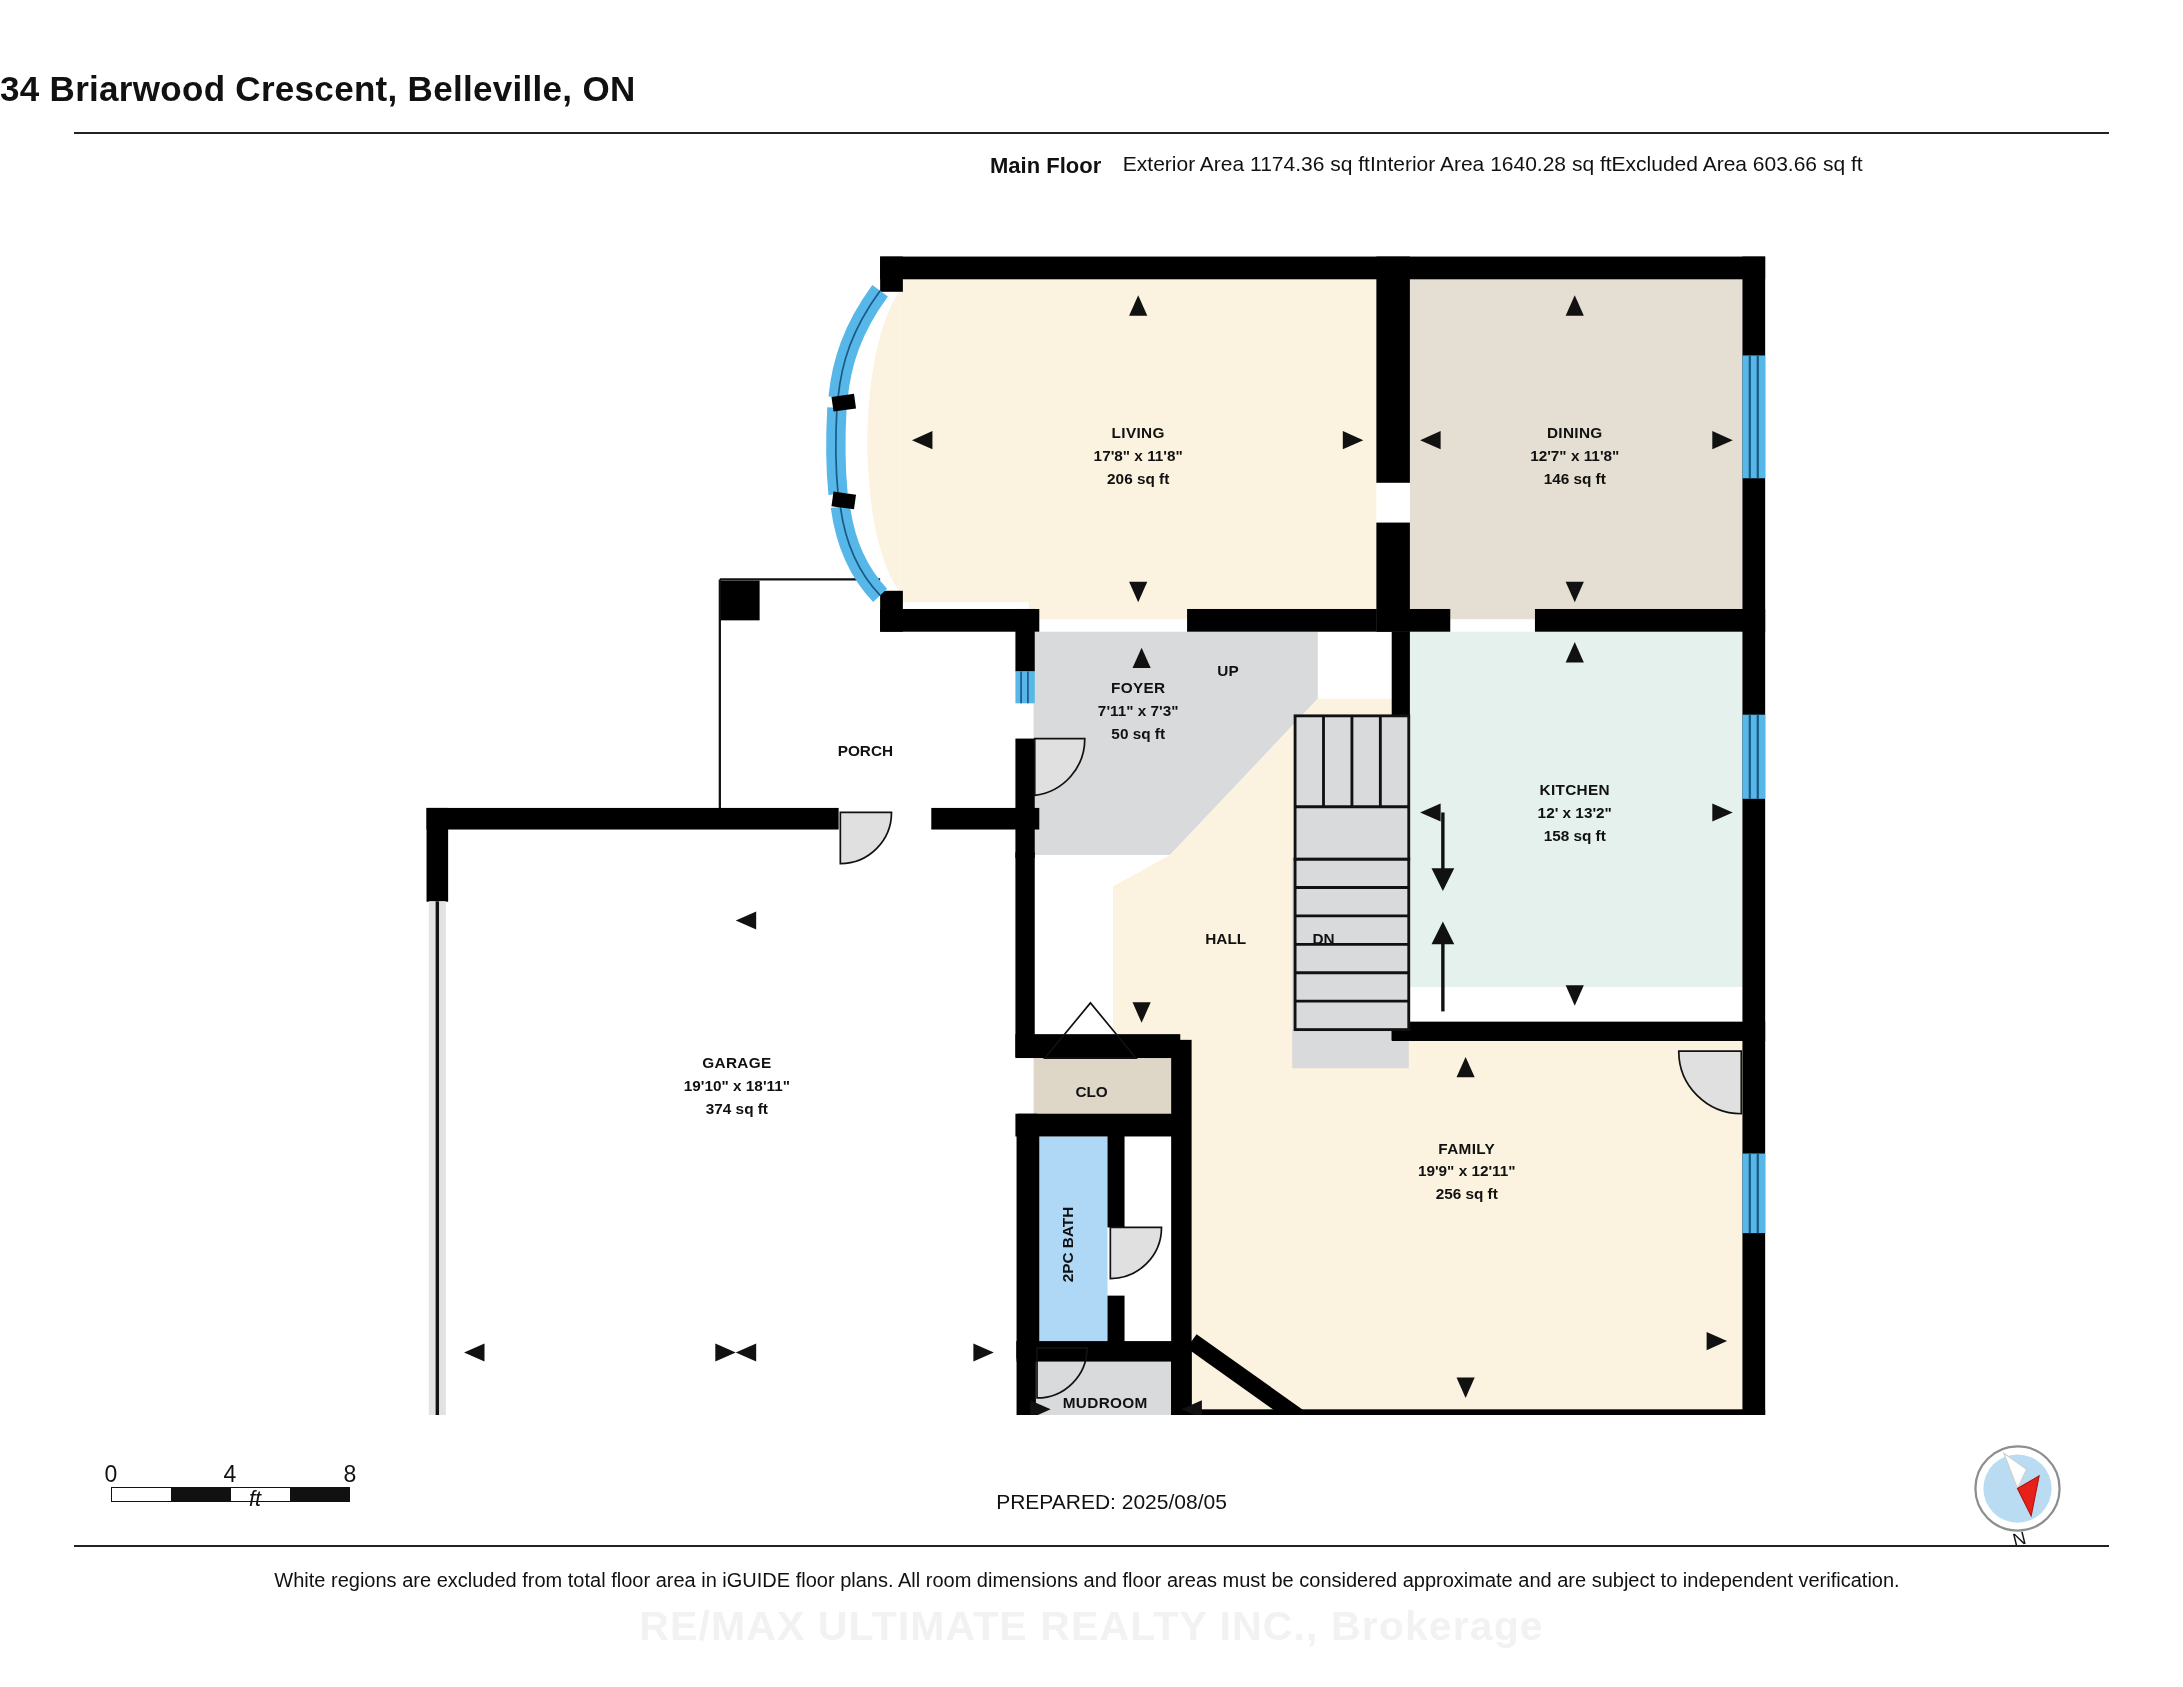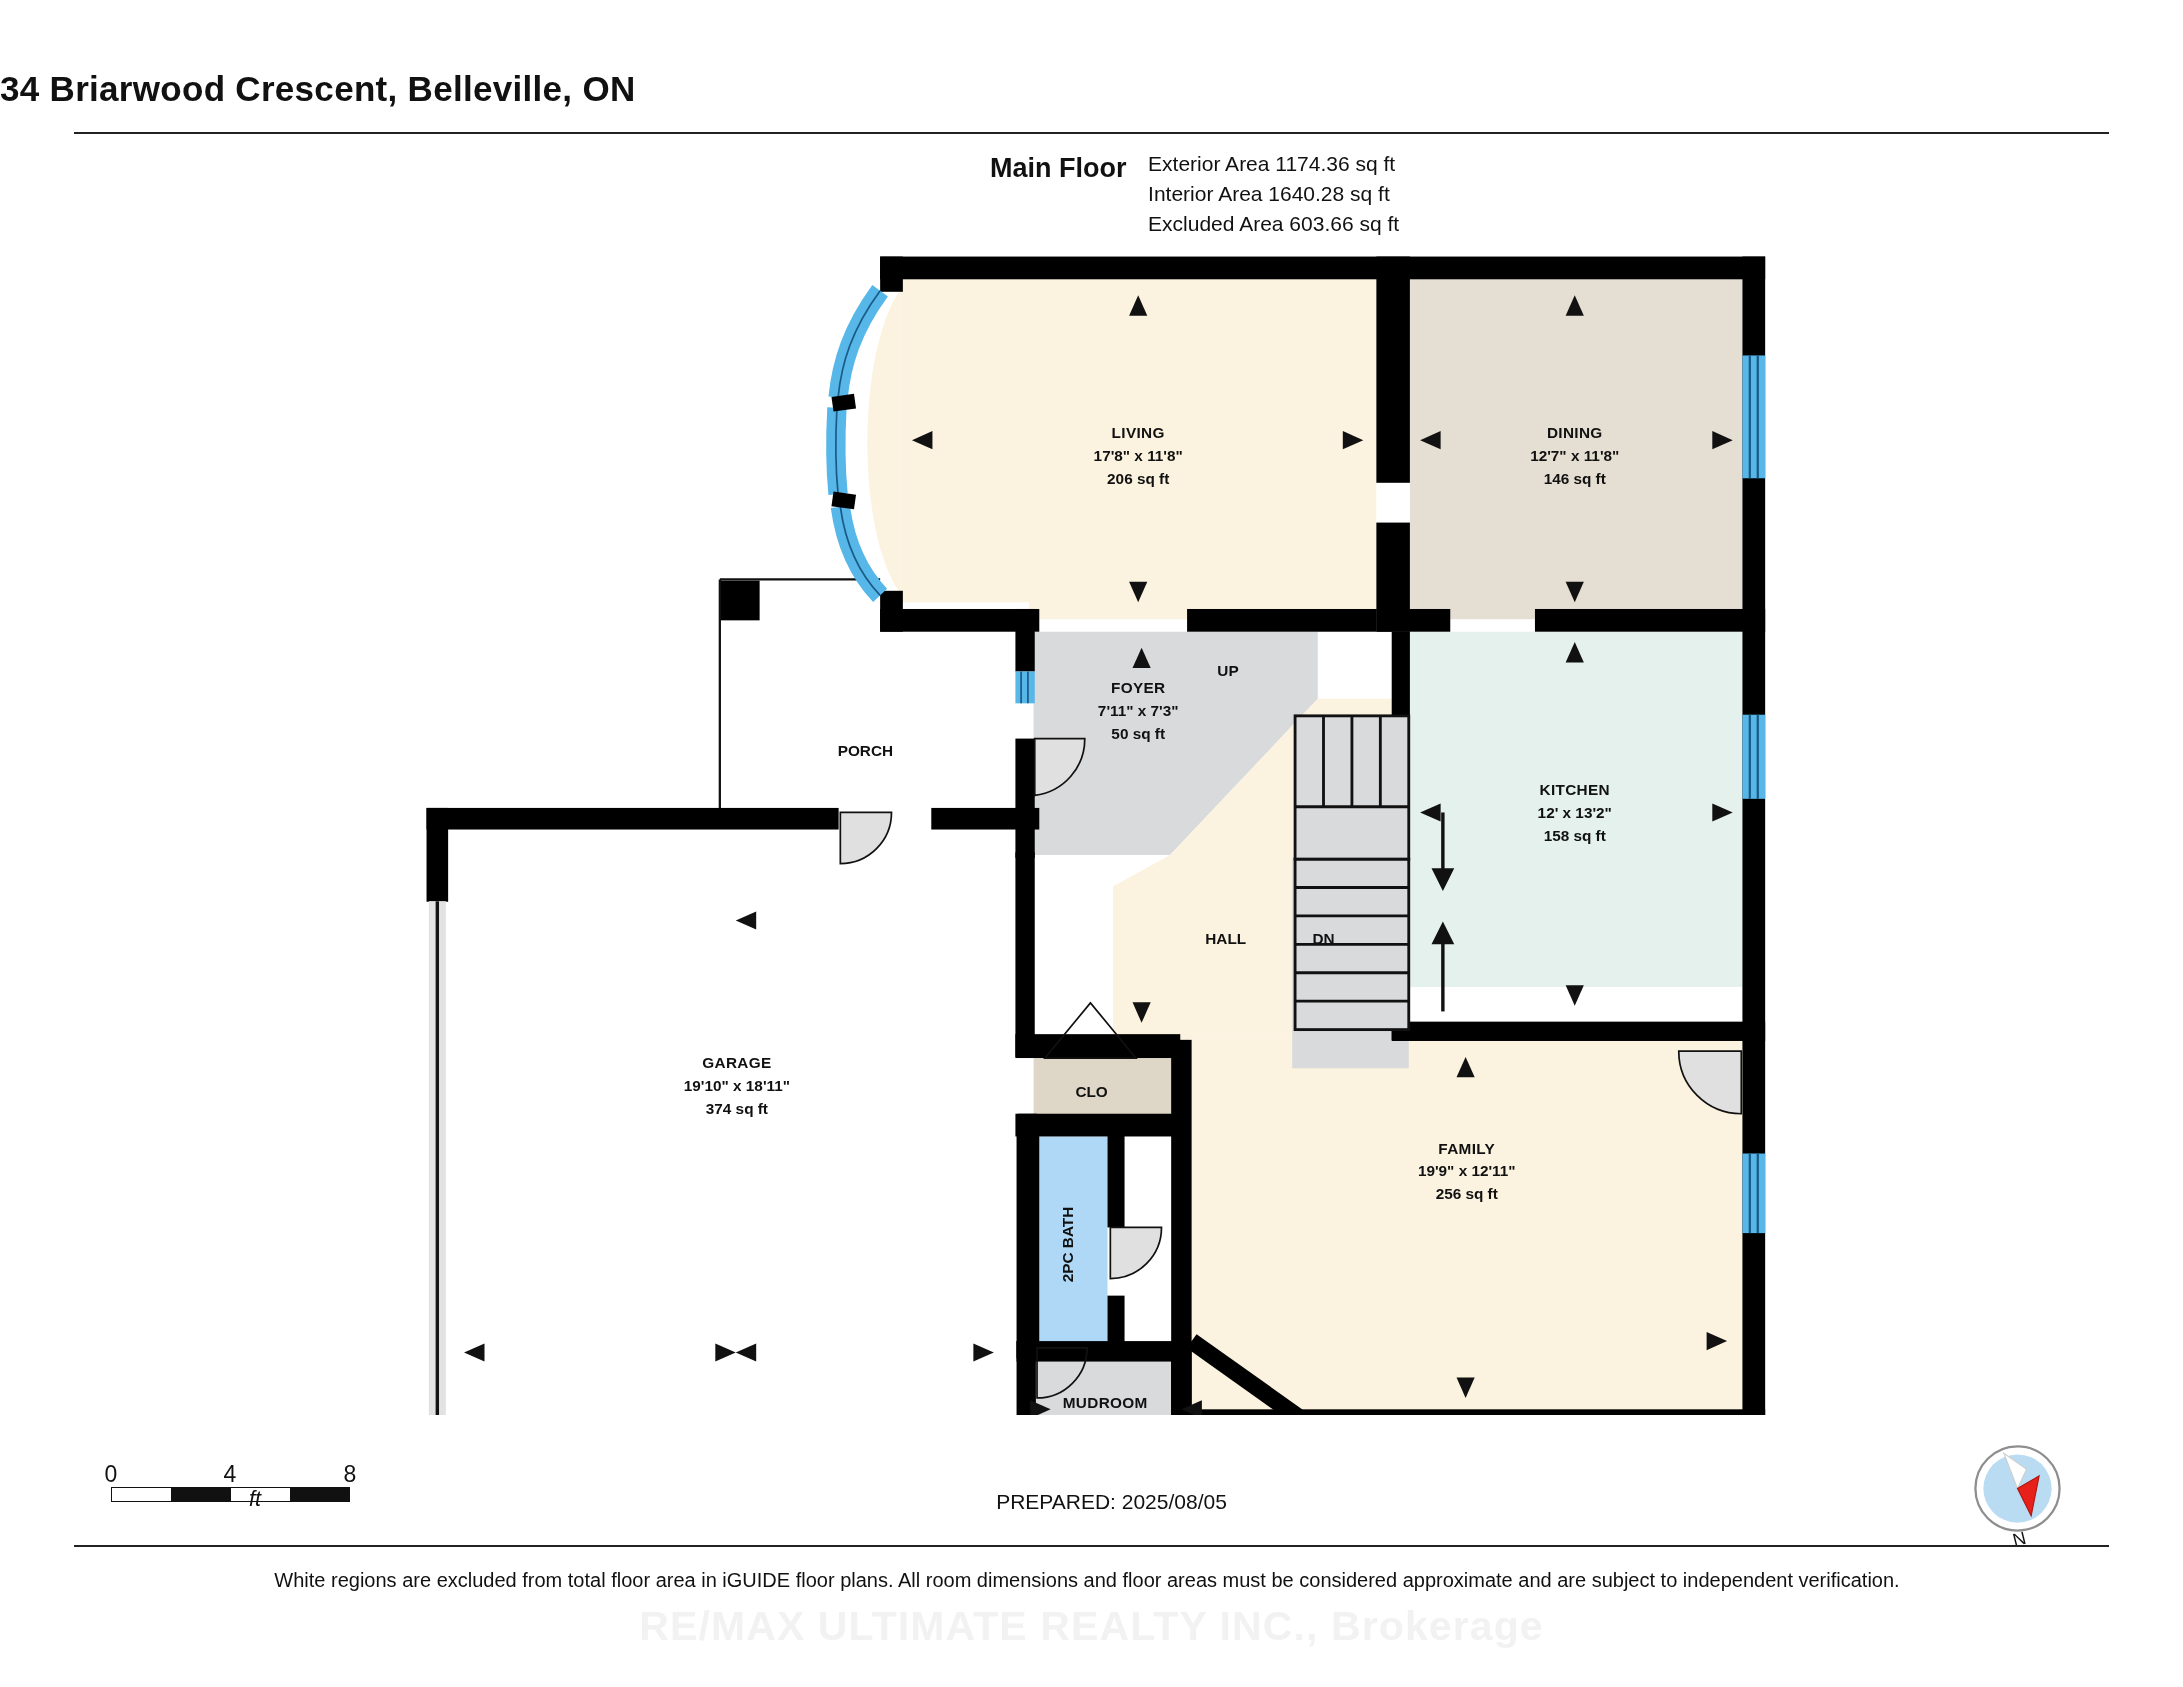--- a/index.html
+++ b/index.html
@@ -49,29 +49,29 @@
   
   .summary {
     position: absolute;
     top: 152px;
     left: 990px;
     display: flex;
     align-items: flex-start;
     gap: 21.6px;
   }
   .summary-floor {
-    font-size: 27px;
+    font-size: 22px;
     font-weight: bold;
     white-space: nowrap;
     padding-top: 1.1px;
   }
   .summary-lines {
     display: flex;
-    flex-direction: column;
-    gap: 6px;
+    flex-direction: row;
+    gap: 0;
   }
   .summary-lines div {
     font-size: 21px;
     white-space: nowrap;
   }
 
   
   #plan-wrap {
     position: absolute;
     left: 16px;

